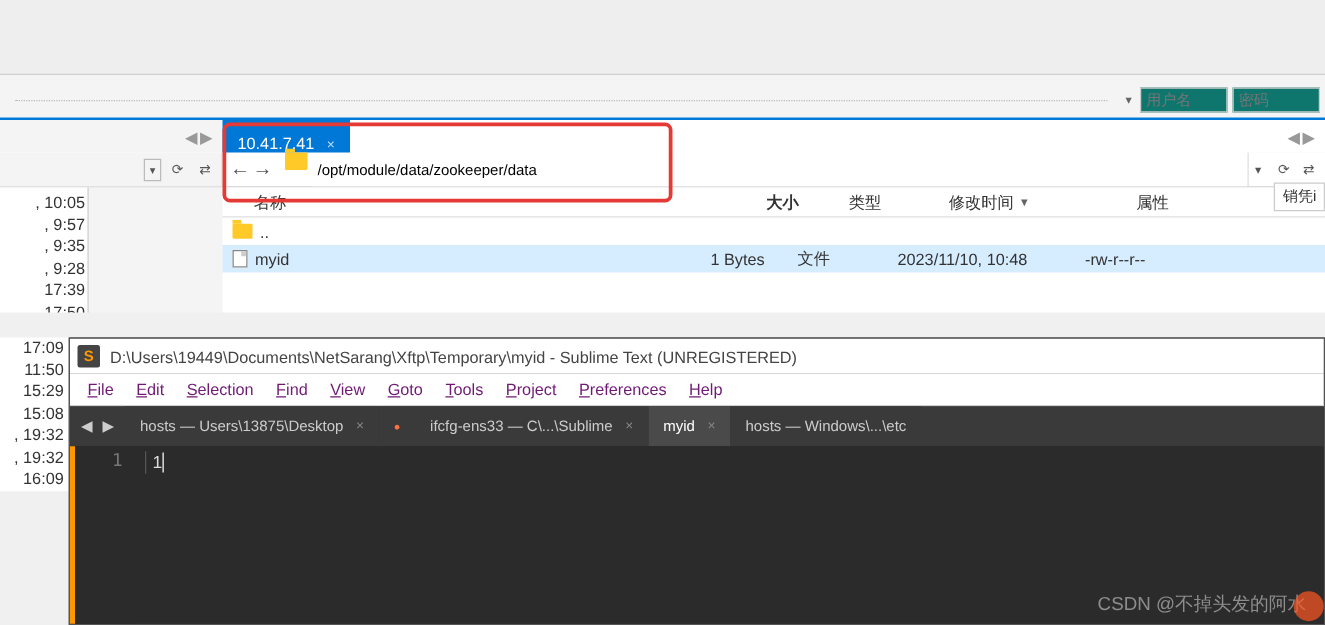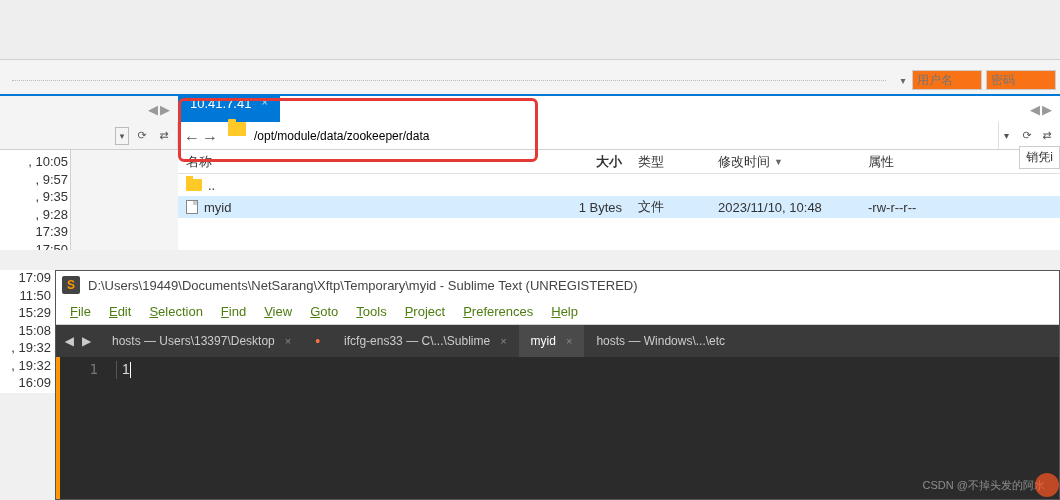--- a/index.html
+++ b/index.html
@@ -2,27 +2,27 @@
 <html><head>
   <meta charset="utf-8">
   <style>
     * { margin: 0; padding: 0; box-sizing: border-box; font-family: "Microsoft YaHei", Arial, sans-serif; }
     body { width: 1060px; height: 500px; background: #f0f0f0; overflow: hidden; position: relative; font-size: 13px; color: #333; }
 
     .top-bar { height: 60px; background: #eee; border-bottom: 1px solid #d0d0d0; }
     .spacer-bar { height: 6px; background: #f4f4f4; }
 
     .login-bar { height: 28px; display: flex; align-items: center; background: #f4f4f4; padding: 0 4px; gap: 4px; justify-content: flex-end; }
-    .login-input { height: 20px; width: 70px; border: 1px solid #ccc; background: #f97316; padding: 0 4px; font-size: 12px; }
+    .login-input { height: 20px; width: 70px; border: 1px solid #ccc; background: #0f766e; padding: 0 4px; font-size: 12px; }
     .login-sep { flex: 1; border-bottom: 1px dotted #bbb; margin: 0 8px; }
     .dropdown-caret { width: 10px; text-align: center; color: #666; font-size: 10px; }
 
     .tab-row { height: 28px; display: flex; align-items: stretch; background: #fff; border-top: 2px solid #0078d7; position: relative; }
     .tab-row-left { width: 178px; display: flex; align-items: center; justify-content: flex-end; padding-right: 8px; gap: 2px; color: #999; background: #f4f4f4; }
-    .tab { background: #0078d7; color: #fff; display: flex; align-items: flex-start; padding: 0 12px; gap: 10px; font-size: 13px; }
+    .tab { background: #0078d7; color: #fff; display: flex; align-items: flex-end; padding: 0 12px; gap: 10px; font-size: 13px; }
     .tab-close { color: #cde; font-size: 11px; }
     .tab-right-nav { position: absolute; right: 8px; top: 0; height: 100%; display: flex; align-items: center; gap: 2px; color: #999; }
 
     .addr-row { height: 28px; display: flex; align-items: stretch; background: #fff; border-bottom: 1px solid #d0d0d0; }
     .addr-left { width: 178px; display: flex; align-items: center; justify-content: flex-end; padding-right: 4px; gap: 4px; background: #f4f4f4; border-right: 1px solid #ddd; }
     .addr-icon-btn { width: 18px; height: 18px; display: flex; align-items: center; justify-content: center; font-size: 11px; color: #555; }
     .addr-combo { width: 14px; height: 18px; border: 1px solid #bbb; display: flex; align-items: center; justify-content: center; font-size: 9px; color: #555; }
     .addr-nav { display: flex; align-items: center; padding: 0 6px; gap: 2px; color: #666; }
     .addr-nav-btn { font-size: 16px; color: #555; }
     .addr-folder { width: 18px; height: 14px; background: #ffca28; border-radius: 1px; margin: 0 4px; position: relative; }
@@ -34,63 +34,63 @@
 
     .red-box { position: absolute; left: 178px; top: 98px; width: 360px; height: 64px; border: 3px solid #e53935; border-radius: 6px; pointer-events: none; }
 
     .content-row { display: flex; align-items: stretch; height: 100px; }
     .left-times { width: 70px; background: #fff; padding: 4px 2px 4px 0; text-align: right; font-size: 13px; color: #333; overflow: hidden; }
     .left-times div { height: 17.5px; white-space: nowrap; }
     .left-gap { width: 108px; background: #f4f4f4; border-left: 1px solid #d0d0d0; }
 
     .file-pane { flex: 1; background: #fff; display: flex; flex-direction: column; }
     .file-header { height: 24px; display: flex; align-items: center; border-bottom: 1px solid #e0e0e0; font-size: 13px; color: #333; }
-    .fh-name { flex: 0 0 380px; padding-left: 8px; }
+    .fh-name { flex: 0 0 380px; padding-left: 8px; margin-left: 17px; }
     .fh-size { flex: 0 0 72px; text-align: right; padding-right: 8px; font-weight: bold; }
-    .fh-type { flex: 0 0 80px; padding-left: 8px; }
+    .fh-type { flex: 0 0 80px; padding-left: 8px; margin-left: 24px; }
     .fh-mtime { flex: 0 0 150px; padding-left: 8px; display: flex; align-items: center; gap: 4px; text-align: center; }
     .fh-attr { flex: 1; padding-left: 8px; }
     .sort-caret { font-size: 9px; color: #666; }
 
     .file-row { height: 22px; display: flex; align-items: center; font-size: 13px; }
     .file-row.sel { background: #d6ecff; }
     .fr-name { flex: 0 0 380px; padding-left: 8px; display: flex; align-items: center; gap: 6px; }
-    .fr-size { flex: 0 0 72px; text-align: right; padding-right: 8px; }
+    .fr-size { flex: 0 0 72px; text-align: center; padding-right: 8px; }
     .fr-type { flex: 0 0 80px; padding-left: 8px; }
     .fr-mtime { flex: 0 0 150px; padding-left: 8px; }
     .fr-attr { flex: 1; padding-left: 8px; }
     .folder-ico { width: 16px; height: 12px; background: #ffca28; border-radius: 1px; position: relative; }
     .folder-ico::before { content: ""; position: absolute; top: -3px; left: 0; width: 7px; height: 3px; background: #ffca28; }
     .file-ico { width: 12px; height: 14px; background: #fff; border: 1px solid #888; position: relative; }
     .file-ico::before { content: ""; position: absolute; top: 0; right: 0; width: 4px; height: 4px; background: #ccc; }
 
     
     .sublime { position: absolute; left: 55px; top: 270px; right: 0; bottom: 0; background: #2b2b2b; border: 1px solid #555; display: flex; flex-direction: column; font-size: 13px; }
     .st-title { height: 28px; background: #fff; display: flex; align-items: center; padding: 0 6px; gap: 8px; color: #444; }
     .st-logo { width: 18px; height: 18px; background: #444; border-radius: 2px; display: flex; align-items: center; justify-content: center; color: #ff9800; font-weight: bold; font-size: 12px; }
-    .st-menu { height: 26px; background: #fff; display: flex; align-items: center; gap: 18px; padding: 0 14px; color: #4d7c0f; border-bottom: 1px solid #d0d0d0; }
+    .st-menu { height: 26px; background: #fff; display: flex; align-items: center; gap: 18px; padding: 0 14px; color: #701a75; border-bottom: 1px solid #d0d0d0; }
     .st-menu span { position: relative; }
     .st-menu .ul { text-decoration: underline; }
 
     .st-tabs { height: 32px; background: #3a3a3a; display: flex; align-items: stretch; }
     .st-nav { width: 44px; display: flex; align-items: center; justify-content: center; gap: 8px; color: #ccc; font-size: 12px; }
     .st-tab { padding: 0 12px; display: flex; align-items: center; gap: 10px; color: #ccc; font-size: 12px; white-space: nowrap; }
     .st-tab.inactive { background: #3a3a3a; }
     .st-tab.active { background: #4a4a4a; color: #fff; }
     .st-tab-close { color: #888; font-size: 11px; }
     .st-tab-dirty { color: #ff7043; font-size: 14px; }
 
     .st-editor { flex: 1; background: #2b2b2b; display: flex; position: relative; }
     .st-gutter { width: 50px; background: #2b2b2b; color: #777; text-align: right; padding: 4px 8px 0 0; font-family: Consolas, monospace; font-size: 14px; border-left: 4px solid #ff9800; }
     .st-code { flex: 1; padding: 4px 0 0 4px; color: #ddd; font-family: Consolas, monospace; font-size: 14px; position: relative; }
     .st-code-line { margin-left: 12px; }
     .st-vline { position: absolute; left: 10px; top: 4px; width: 1px; height: 18px; background: #555; }
     .st-caret { display:inline-block; width:1px; height:16px; background:#fff; vertical-align: middle; }
 
-    .watermark { position: absolute; right: 14px; bottom: 6px; color: rgba(220,220,220,0.55); font-size: 11px; pointer-events: none; }
+    .watermark { position: absolute; right: 14px; bottom: 6px; color: rgba(220,220,220,0.55); font-size: 15px; pointer-events: none; }
     .wm-c { position: absolute; right: 0; bottom: 2px; width: 24px; height: 24px; border-radius: 50%; background: #ff5722; opacity: 0.7; }
 
     .left-times-below { position: absolute; left: 0; top: 270px; width: 55px; background: #fff; font-size: 13px; color: #333; text-align: right; padding-right: 4px; }
     .left-times-below div { height: 17.5px; white-space: nowrap; }
   </style>
 </head>
 <body>
 
 <div class="top-bar"></div>
 <div class="spacer-bar"></div>
@@ -212,21 +212,21 @@
       <span><span class="ul">P</span>references</span>
       <span><span class="ul">H</span>elp</span>
     </div>
   <div class="st-tabs">
     <div class="st-nav">
       <span>◀</span>
       <span>▶</span>
     </div>
     <div id="st-tabs" style="display:flex;flex:1;overflow:hidden">
         <div class="st-tab inactive">
-          <span>hosts — Users\13397\Desktop</span>
+          <span>hosts — Users\13875\Desktop</span>
           <span class="st-tab-close">×</span>
         </div>
         <div class="st-tab inactive">
           <span class="st-tab-dirty">•</span>
         </div>
         <div class="st-tab inactive">
           <span>ifcfg-ens33 — C\...\Sublime</span>
           <span class="st-tab-close">×</span>
         </div>
         <div class="st-tab active">

